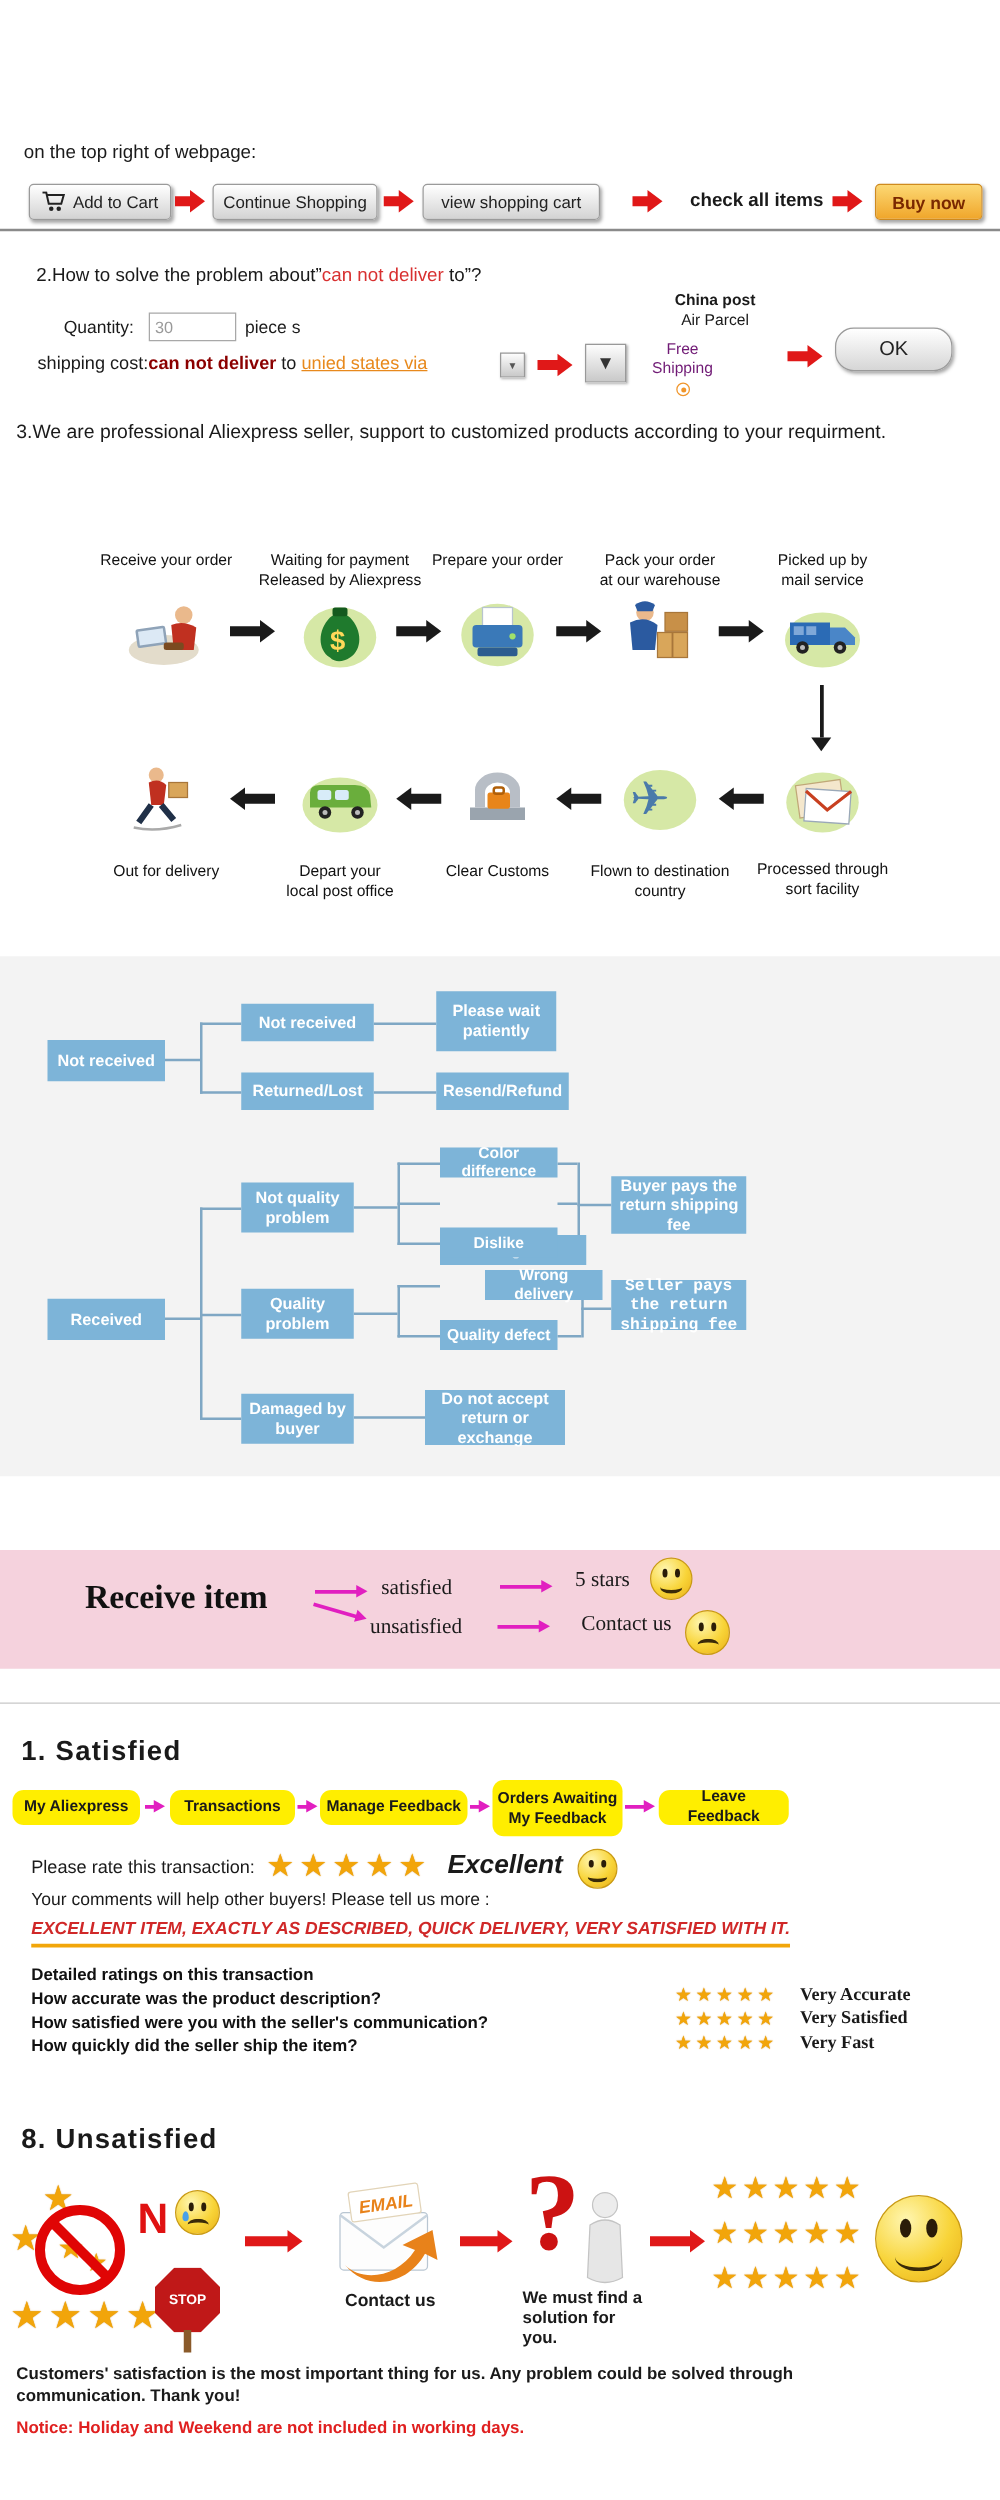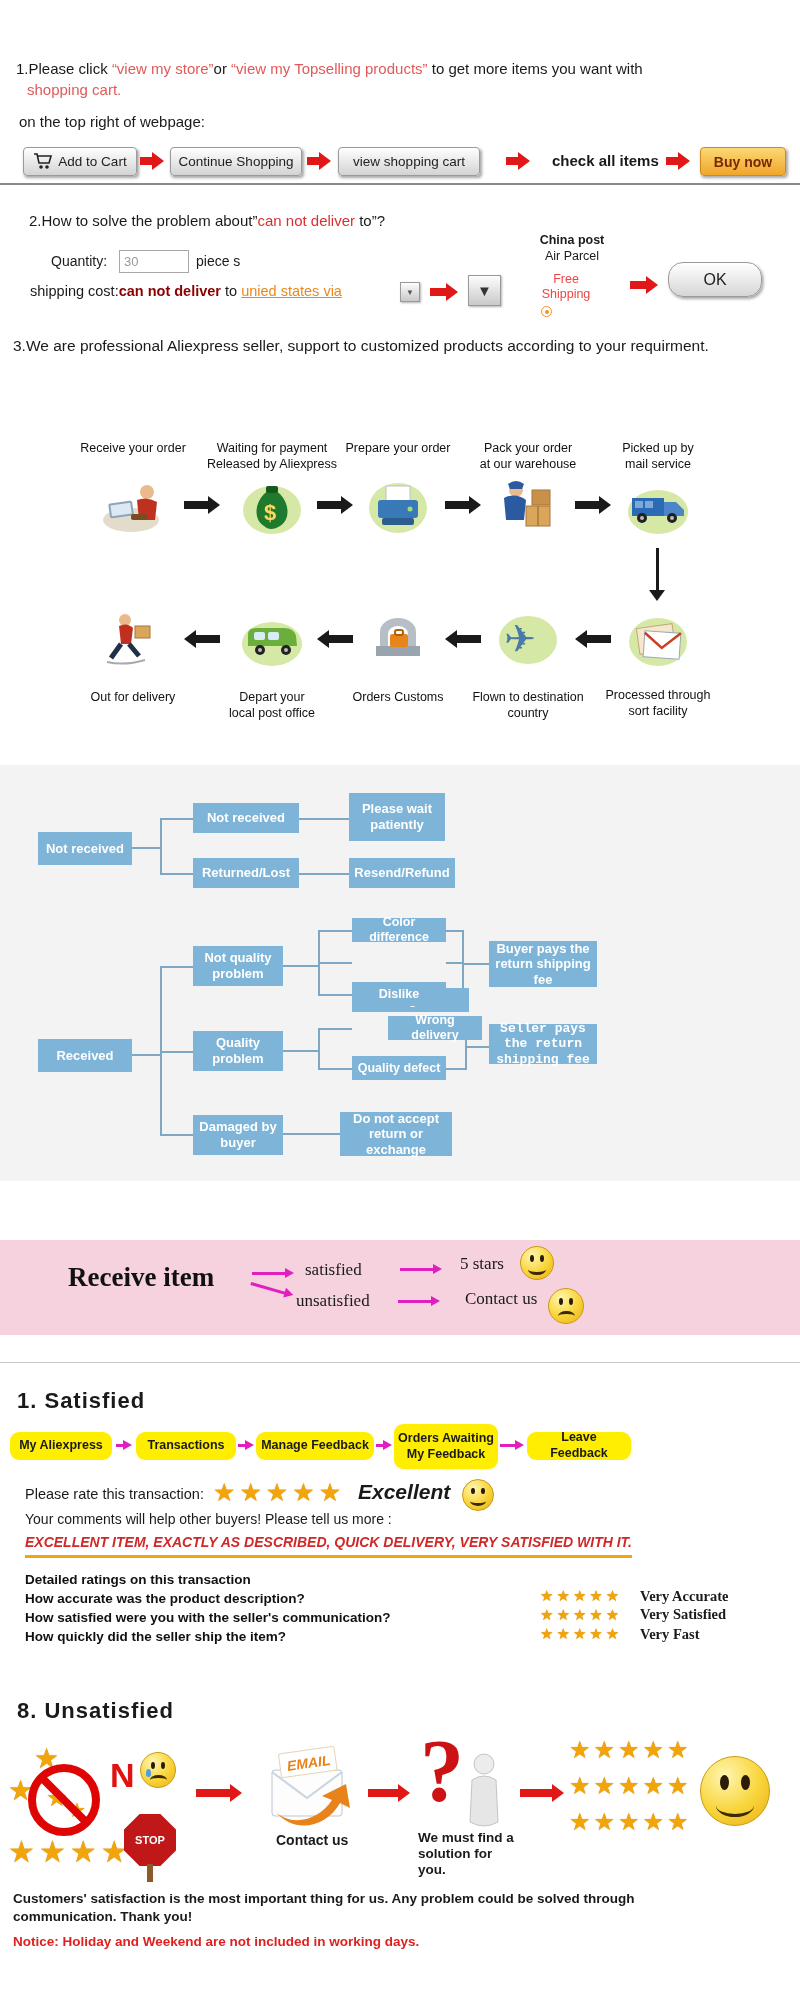--- a/index.html
+++ b/index.html
@@ -56,24 +56,20 @@
         clip-path:polygon(30% 0,70% 0,100% 30%,100% 70%,70% 100%,30% 100%,0 70%,0 30%);}
   .flow-label{position:absolute;width:130px;text-align:center;font-size:12.5px;line-height:1.25;color:#111;}
   .flow-label span{display:block;}
   .icon64{position:absolute;width:64px;height:64px;}
 </style>
 </head>
 <body>
 
 <div id="page">
 
-  <div class="abs" style="left:16px;top:58px;width:760px;font-size:15px;line-height:21px;">
-    <span>1.Please click </span><span class="red">“view my store”</span><span>or </span><span class="red">“view my Topselling products”</span><span> to get more items you want with</span><br>
-    <span class="red" style="margin-left:11px;">shopping cart.</span>
-  </div>
   <div class="abs" style="left:19px;top:113px;font-size:15px;">on the top right of webpage:</div>
 
   <div class="btn3d" style="left:23px;top:147px;width:112px;height:27px;">
     <svg width="20" height="17" viewBox="0 0 20 17">
       <path d="M1 1 h3 l2 9 h10 l2-7 H5" fill="none" stroke="#222" stroke-width="1.6"></path>
       <circle cx="8" cy="14" r="1.8" fill="#222"></circle>
         <circle cx="14" cy="14" r="1.8" fill="#222"></circle>
     </svg>
     <span>Add to Cart</span>
   </div>
@@ -123,21 +119,21 @@
   <div class="dd" style="left:400px;top:282px;width:18px;height:18px;font-size:8px;">
     <span>▼</span>
   </div>
   <div class="arr" style="left:430px;top:283px;width:28px;height:18px;">
       <span class="shaft"></span>
       <span class="head"></span>
     </div>
   <div class="dd" style="left:468px;top:275px;width:31px;height:29px;font-size:15px;color:#333;">
     <span>▼</span>
   </div>
-  <div class="abs" style="left:515px;top:272px;width:62px;text-align:center;font-size:12.5px;line-height:15px;color:#ef4444;margin-left:20px;">
+  <div class="abs" style="left:515px;top:272px;width:62px;text-align:center;font-size:12.5px;line-height:15px;color:#701a75;">
     <span style="display:block;">Free</span>
     <span style="display:block;">Shipping</span>
   </div>
   <div class="abs" style="left:541px;top:306px;width:9px;height:9px;border:1.5px solid #f0952a;border-radius:50%;">
     <span style="position:absolute;left:2.5px;top:2.5px;width:4px;height:4px;background:#f0952a;border-radius:50%;"></span>
   </div>
   <div class="arr" style="left:630px;top:276px;width:28px;height:18px;">
       <span class="shaft"></span>
       <span class="head"></span>
     </div>
@@ -282,21 +278,21 @@
 
   <div class="flow-label" style="left:68px;top:690px;">
       <span>Out for delivery</span>
       <span></span>
     </div>
   <div class="flow-label" style="left:207px;top:690px;">
       <span>Depart your</span>
       <span>local post office</span>
     </div>
   <div class="flow-label" style="left:333px;top:690px;">
-      <span>Orders Customs</span>
+      <span>Clear Customs</span>
       <span></span>
     </div>
   <div class="flow-label" style="left:463px;top:690px;">
       <span>Flown to destination</span>
       <span>country</span>
     </div>
   <div class="flow-label" style="left:593px;top:688px;">
       <span>Processed through</span>
       <span>sort facility</span>
     </div>

